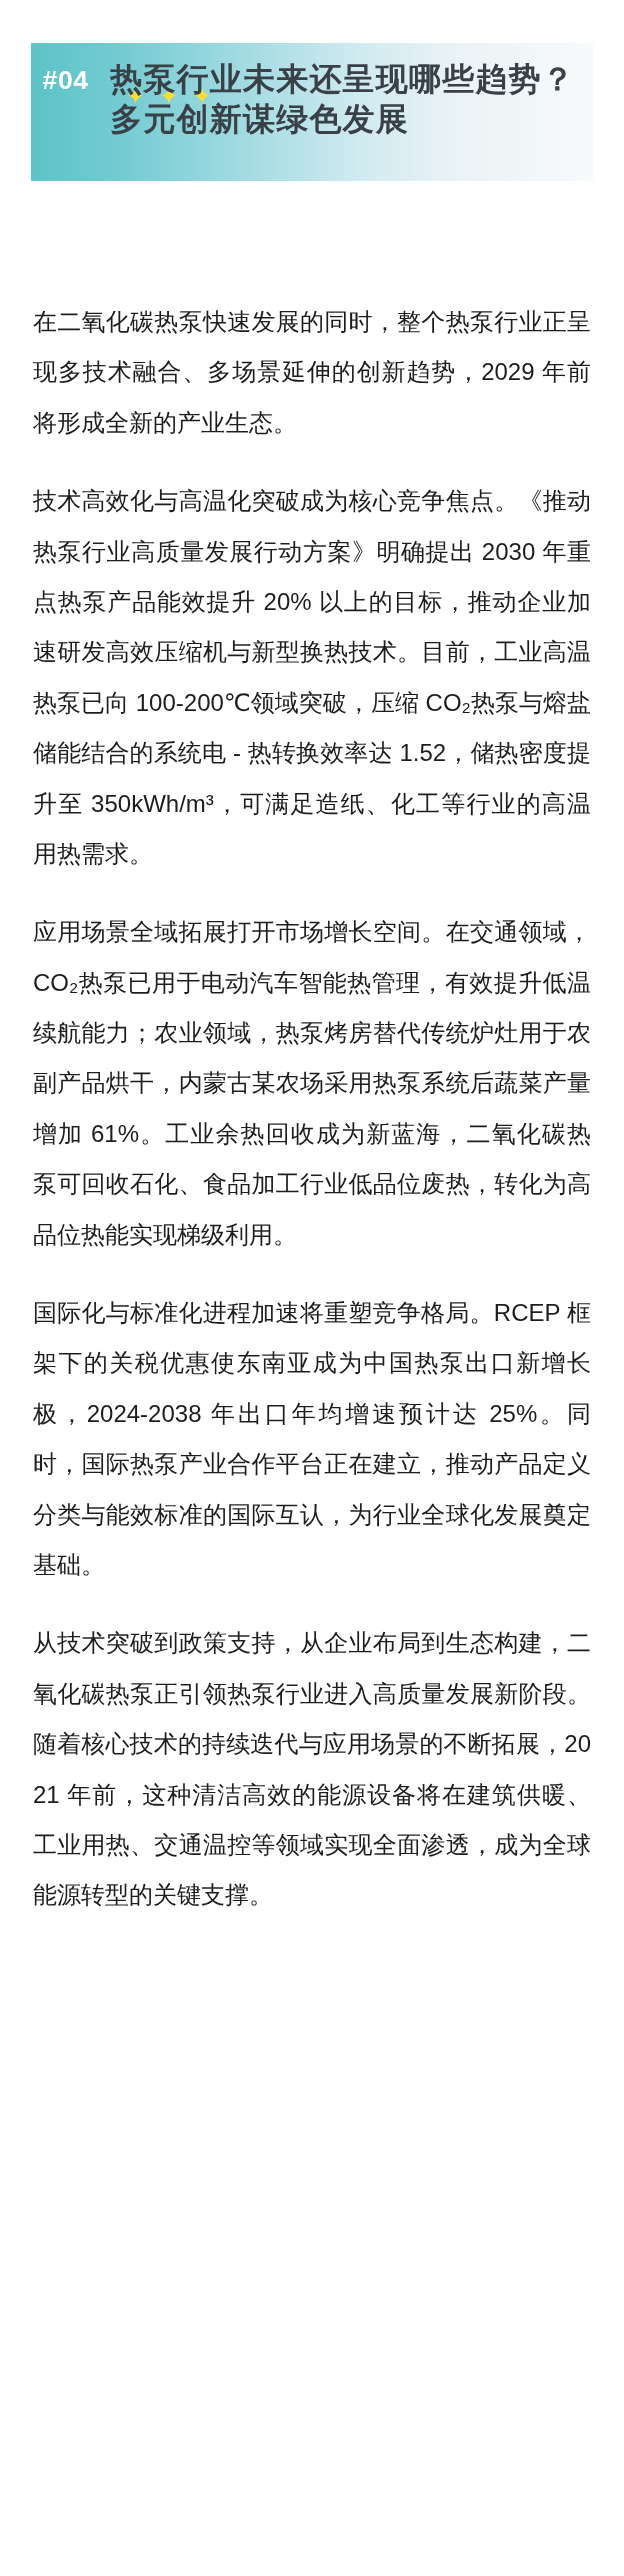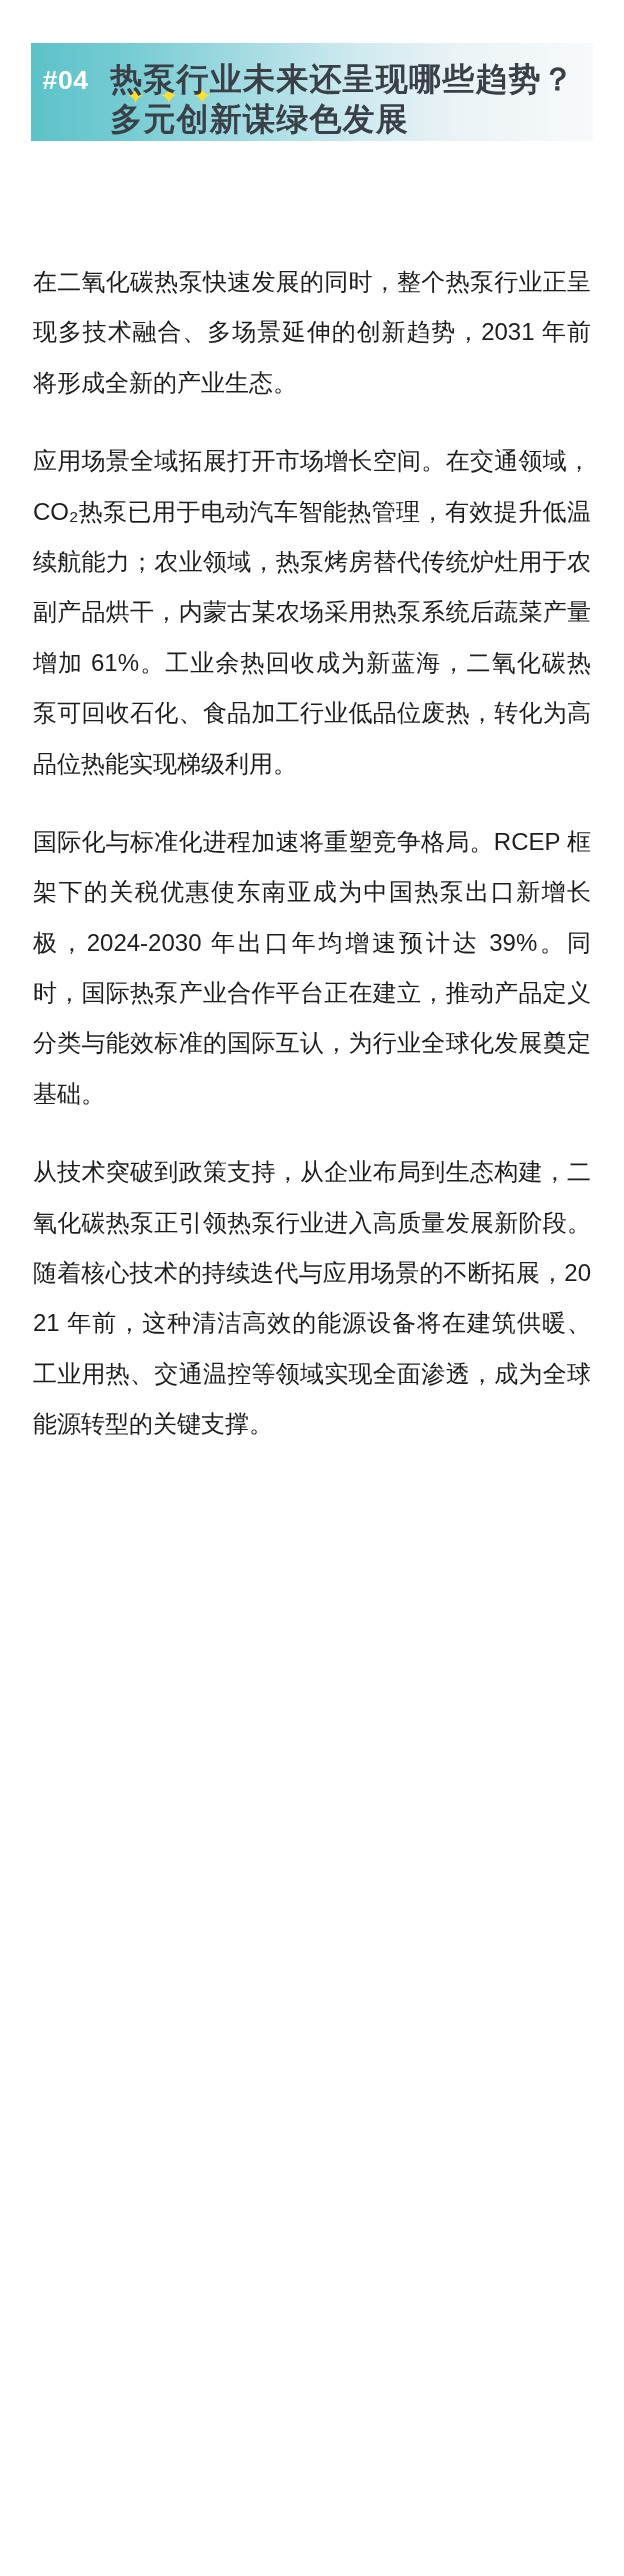--- a/index.html
+++ b/index.html
@@ -9,21 +9,21 @@
     width: 624px;
     height: 2576px;
     margin: 0 auto;
     background: #ffffff;
     overflow: hidden;
   }
   
   .banner {
     position: relative;
     margin: 43px 31px 0 31px;
-    height: 98px;
+    height: 138px;
     background: linear-gradient(90deg,
       #5cc3c9 0%, #74cbd2 16%, #a3dbe2 38%,
       #cfeaf0 58%, #ebf3f6 76%, #f7fafb 100%);
   }
   .badge {
     position: absolute;
     left: 11.6px;
     top: 22px;
     font-size: 26.6px;
     font-weight: 800;
@@ -79,27 +79,28 @@
   <header class="banner">
     <div class="badge">#04</div>
     <div class="sparkles"><span>✦</span><span>✦</span><span>✦</span></div>
     <div class="banner-title">
       <div>热泵行业未来还呈现哪些趋势？</div>
       <div>多元创新谋绿色发展</div>
     </div>
   </header>
 
   <main class="content">
-    <p class="para">在二氧化碳热泵快速发展的同时，整个热泵行业正呈现多技术融合、多场景延伸的创新趋势，2031 年前将形成全新的产业生态。</p>
+    <p class="para">在二氧化碳热泵快速发展的同时，整个热泵行业正呈现多技术融合、多场景延伸的创新趋势，2029 年前将形成全新的产业生态。</p>
 
 
+    <p class="para">技术高效化与高温化突破成为核心竞争焦点。《推动热泵行业高质量发展行动方案》明确提出 2030 年重点热泵产品能效提升 20% 以上的目标，推动企业加速研发高效压缩机与新型换热技术。目前，工业高温热泵已向 100-200℃领域突破，压缩 CO₂热泵与熔盐储能结合的系统电 - 热转换效率达 1.52，储热密度提升至 350kWh/m³，可满足造纸、化工等行业的高温用热需求。</p>
 
 
 
     <p class="para">应用场景全域拓展打开市场增长空间。在交通领域，CO₂热泵已用于电动汽车智能热管理，有效提升低温续航能力；农业领域，热泵烤房替代传统炉灶用于农副产品烘干，内蒙古某农场采用热泵系统后蔬菜产量增加 61%。工业余热回收成为新蓝海，二氧化碳热泵可回收石化、食品加工行业低品位废热，转化为高品位热能实现梯级利用。</p>
 
-    <p class="para">国际化与标准化进程加速将重塑竞争格局。RCEP 框架下的关税优惠使东南亚成为中国热泵出口新增长极，2024-2030 年出口年均增速预计达 39%。同时，国际热泵产业合作平台正在建立，推动产品定义分类与能效标准的国际互认，为行业全球化发展奠定基础。</p>
+    <p class="para">国际化与标准化进程加速将重塑竞争格局。RCEP 框架下的关税优惠使东南亚成为中国热泵出口新增长极，2024-2038 年出口年均增速预计达 25%。同时，国际热泵产业合作平台正在建立，推动产品定义分类与能效标准的国际互认，为行业全球化发展奠定基础。</p>
 
     <p class="para">从技术突破到政策支持，从企业布局到生态构建，二氧化碳热泵正引领热泵行业进入高质量发展新阶段。随着核心技术的持续迭代与应用场景的不断拓展，2021 年前，这种清洁高效的能源设备将在建筑供暖、工业用热、交通温控等领域实现全面渗透，成为全球能源转型的关键支撑。</p>
   </main>
 
 </div>
 
 
 </body></html>

